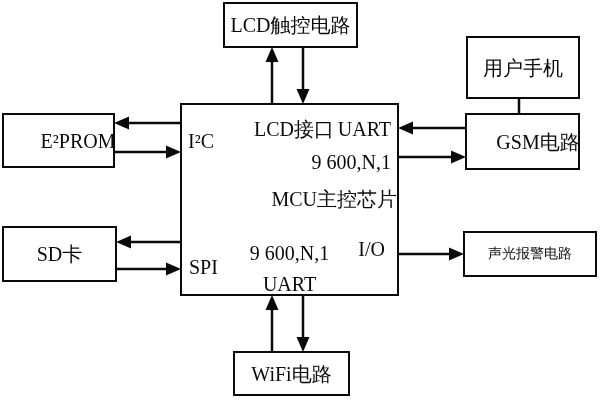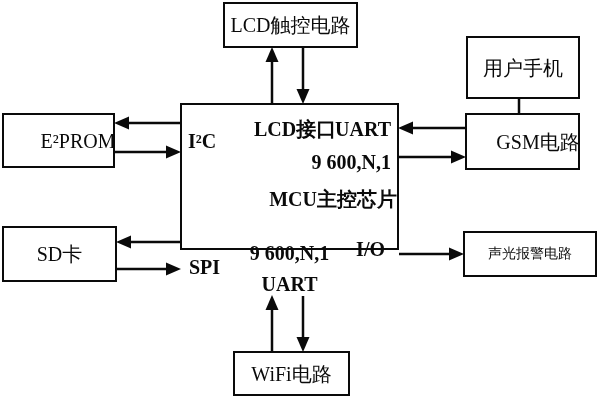--- a/index.html
+++ b/index.html
@@ -29,24 +29,23 @@
     line-height: 1;
   }
   #block-lcd-touch  { left: 223px; top: 2px;   width: 135px; height: 46px; }
   #block-user-phone { left: 466px; top: 7px;   width: 114px; height: 63px; margin-top: 29px; }
   #block-eeprom     { left: 2px;   top: 113px; width: 113px; height: 55px; padding-left: 39px; }
   #block-sd-card    { left: 2px;   top: 226px; width: 115px; height: 56px; justify-content: center; }
   #block-gsm        { left: 465px; top: 113px; width: 115px; height: 57px; padding-left: 31px; }
   #block-alarm      { left: 463px; top: 231px; width: 134px; height: 46px; font-size: 14px; }
   #block-wifi       { left: 233px; top: 351px; width: 117px; height: 45px; }
   #block-mcu {
-    left: 180px; top: 103px; width: 219px; height: 147px;
+    left: 180px; top: 103px; width: 219px; height: 193px;
     border-width: 2px;
     display: block;
-    font-weight: bold;
   }
   .mcu-label {
     position: absolute;
     font-size: 20px;
     white-space: nowrap;
     line-height: 1;
   }
   #mcu-lcd-interface { left: 72px;  top: 14px; }
   #mcu-uart-top      { right: 6px;  top: 14px; }
   #mcu-baud-top      { right: 6px;  top: 47px; }

